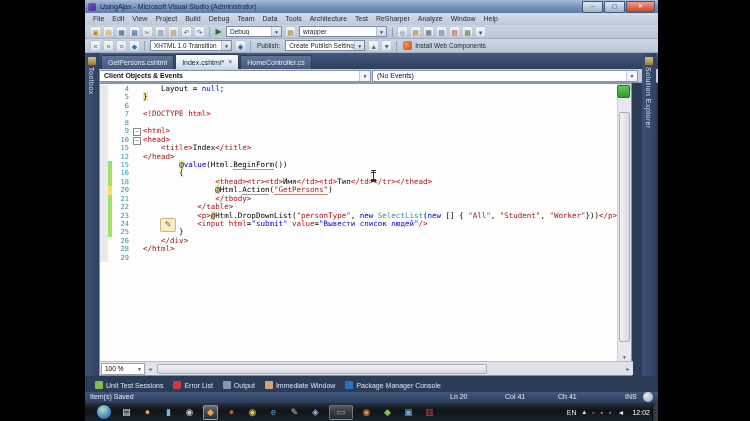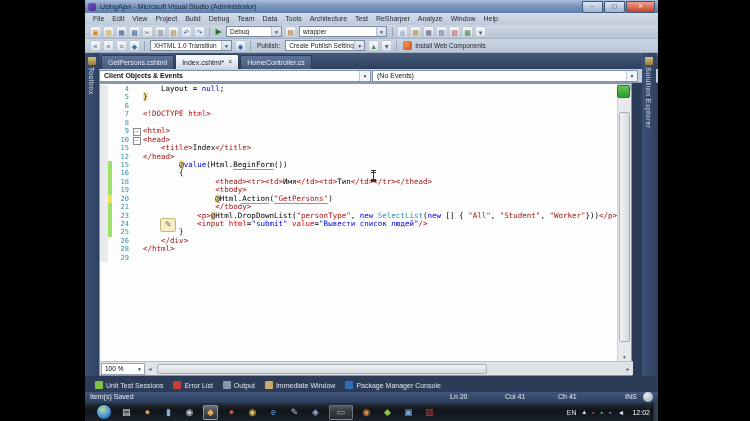--- a/index.html
+++ b/index.html
@@ -319,38 +319,38 @@
           </div>
           <div class="code-line">
             <span class="bp-margin"></span>
             <span class="chg-bar chg-g"></span>
             <span class="line-num">18</span>
             <span class="fold-m"></span>
             <span class="code-text"><span class="c-p">                </span><span class="c-t">&lt;thead&gt;&lt;tr&gt;&lt;td&gt;</span><span class="c-p">Имя</span><span class="c-t">&lt;/td&gt;&lt;td&gt;</span><span class="c-p">Тип</span><span class="c-t">&lt;/td&gt;&lt;/tr&gt;&lt;/thead&gt;</span></span>
           </div>
           <div class="code-line">
             <span class="bp-margin"></span>
-            <span class="chg-bar chg-g"></span>
-            <span class="line-num">19</span>
-            <span class="fold-m"></span>
-            <span class="code-text"><span class="c-p">                </span><span class="c-t">&lt;tbody&gt;</span></span>
-          </div>
-          <div class="code-line">
-            <span class="bp-margin"></span>
             <span class="chg-bar chg-y"></span>
             <span class="line-num">20</span>
             <span class="fold-m"></span>
             <span class="code-text"><span class="c-p">                </span><span class="c-r">@</span><span class="c-p">Html.</span><span class="c-m">Action</span><span class="c-p">(</span><span class="c-su">"GetPersons"</span><span class="c-p">)</span></span>
           </div>
           <div class="code-line">
             <span class="bp-margin"></span>
             <span class="chg-bar chg-g"></span>
             <span class="line-num">21</span>
             <span class="fold-m"></span>
             <span class="code-text"><span class="c-p">                </span><span class="c-t">&lt;/tbody&gt;</span></span>
+          </div>
+          <div class="code-line">
+            <span class="bp-margin"></span>
+            <span class="chg-bar chg-g"></span>
+            <span class="line-num">22</span>
+            <span class="fold-m"></span>
+            <span class="code-text"><span class="c-p">            </span><span class="c-t">&lt;/table&gt;</span></span>
           </div>
           <div class="code-line">
             <span class="bp-margin"></span>
             <span class="chg-bar chg-g"></span>
             <span class="line-num">23</span>
             <span class="fold-m"></span>
             <span class="code-text"><span class="c-p">            </span><span class="c-t">&lt;p&gt;</span><span class="c-r">@</span><span class="c-p">Html.DropDownList(</span><span class="c-s">"personType"</span><span class="c-p">, </span><span class="c-k">new</span><span class="c-p"> </span><span class="c-ty">SelectList</span><span class="c-p">(</span><span class="c-k">new</span><span class="c-p"> [] { </span><span class="c-s">"All"</span><span class="c-p">, </span><span class="c-s">"Student"</span><span class="c-p">, </span><span class="c-s">"Worker"</span><span class="c-p">}))</span><span class="c-t">&lt;/p&gt;</span></span>
           </div>
           <div class="code-line">
             <span class="bp-margin"></span>

